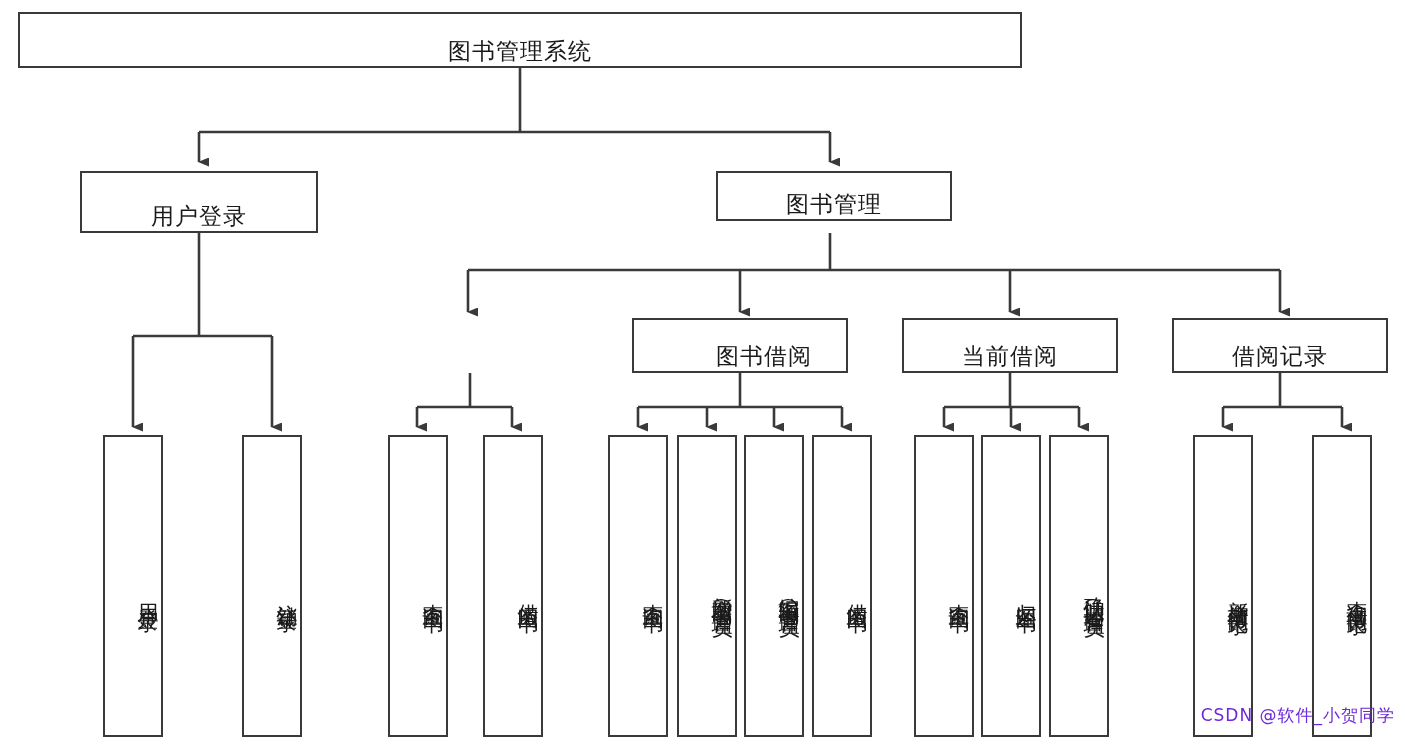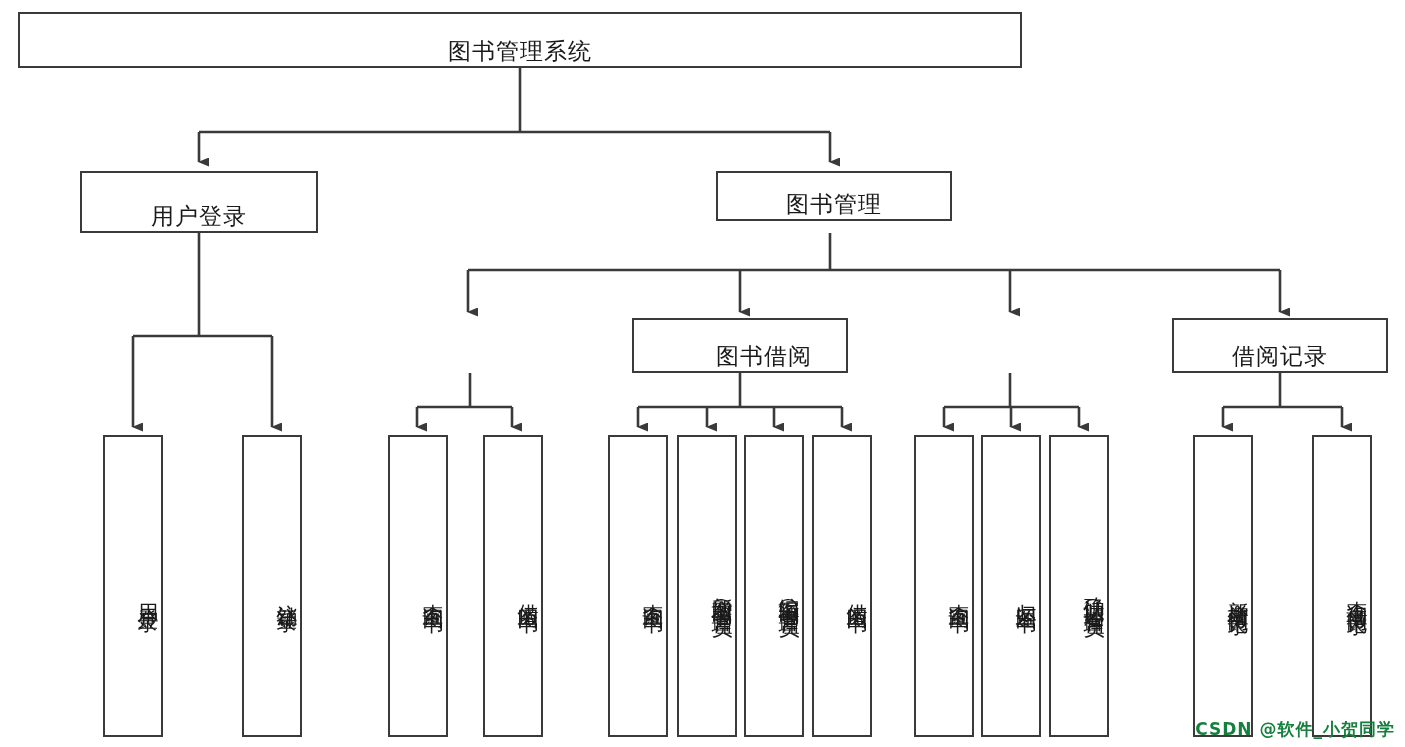--- a/index.html
+++ b/index.html
@@ -52,26 +52,25 @@
     justify-content: center;
   }
   .node.vert .vtext {
     writing-mode: vertical-rl;
     text-orientation: upright;
     white-space: nowrap;
   }
   .watermark {
     position: absolute;
     right: 10px;
-    bottom: 6px;
+    bottom: 20px;
     font-size: 17px;
-    color: #15803d;
+    color: #6d28d9;
     letter-spacing: 1px;
     white-space: nowrap;
-    font-weight: bold;
   }
 </style>
 </head>
 <body>
 
 <div id="canvas">
 
   <svg class="wires" viewBox="0 0 1405 747" xmlns="http://www.w3.org/2000/svg">
     <defs>
       <marker id="arrowhead" markerWidth="9" markerHeight="11" refX="4.5" refY="10" orient="auto" markerUnits="userSpaceOnUse">
@@ -129,20 +128,23 @@
   <div class="node horiz" style="left:80px; top:171px; width:238px; height:62px;">
     <span>用户登录</span>
   </div>
   <div class="node horiz" style="left:676px; top:171px; width:236px; height:50px;margin-left:40px;">
     <span>图书管理</span>
   </div>
 
   <div class="node horiz" style="left:632px; top:318px; width:216px; height:55px;padding-left:48px;">
     <span>图书借阅</span>
   </div>
+  <div class="node horiz" style="left:902px; top:318px; width:216px; height:55px;">
+    <span>当前借阅</span>
+  </div>
   <div class="node horiz" style="left:1172px; top:318px; width:216px; height:55px;">
     <span>借阅记录</span>
   </div>
 
   <div class="node vert" style="left:103px; top:435px; width:60px; height:302px;">
     <span class="vtext">用户登录</span>
   </div>
   <div class="node vert" style="left:242px; top:435px; width:60px; height:302px;">
     <span class="vtext">注销登录</span>
   </div>

